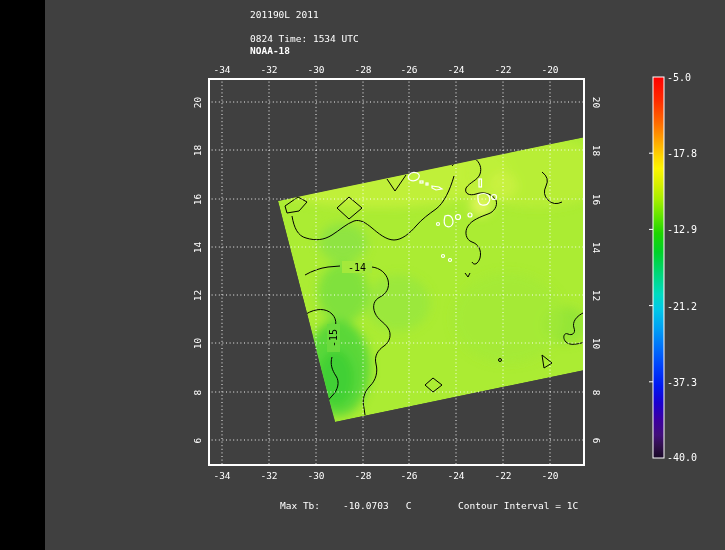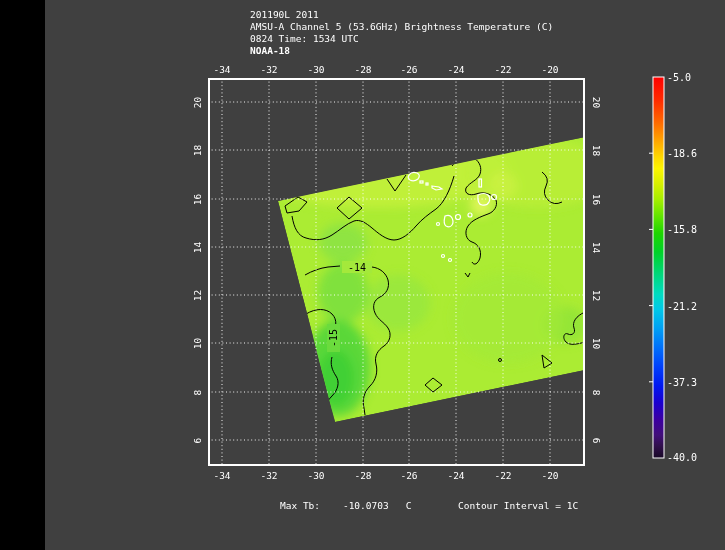--- a/index.html
+++ b/index.html
@@ -11,21 +11,20 @@
   .rotr{transform:rotate(90deg);}
   .cbl{position:absolute;left:622px;width:44px;height:11px;font-size:10px;line-height:11px;text-align:left;}
   svg{position:absolute;display:block;}
 </style>
 </head>
 <body>
 
 <div id="stage">
 
   <div class="t" style="left:205px;top:9px;">201190L 2011</div>
-  <div class="t" style="left:205px;top:21px;">AMSU-A Channel 5 (53.6GHz) Brightness Temperature (C)</div>
   <div class="t" style="left:205px;top:33px;">0824 Time: 1534 UTC</div>
   <div class="t" style="left:205px;top:45px;font-weight:bold;">NOAA-18</div>
 
   <svg style="left:163px;top:78px;" width="377" height="388" viewBox="0 0 377 388">
     <defs>
       <clipPath id="swathClip">
           <polygon points="70,123 377,59 377,292 127,344"></polygon>
         </clipPath>
       <filter id="soft" x="-40%" y="-40%" width="180%" height="180%">
         <feGaussianBlur stdDeviation="5"></feGaussianBlur>
@@ -189,22 +188,22 @@
     <rect x="4" y="3" width="11" height="381" fill="url(#cbgrad)" stroke="#fff" stroke-width="1"></rect>
     <g stroke="#fff" stroke-width="1">
       <line x1="0" y1="79.2" x2="4" y2="79.2"></line>
       <line x1="0" y1="155.4" x2="4" y2="155.4"></line>
       <line x1="0" y1="231.6" x2="4" y2="231.6"></line>
       <line x1="0" y1="307.8" x2="4" y2="307.8"></line>
     </g>
   </svg>
 
   <div class="cbl" style="top:72px;">-5.0</div>
-  <div class="cbl" style="top:148px;">-18.6</div>
-  <div class="cbl" style="top:224px;">-15.8</div>
+  <div class="cbl" style="top:148px;">-17.8</div>
+  <div class="cbl" style="top:224px;">-12.9</div>
   <div class="cbl" style="top:301px;">-21.2</div>
   <div class="cbl" style="top:377px;">-37.3</div>
   <div class="cbl" style="top:452px;">-40.0</div>
 
   <div class="t" style="left:202px;top:500px;padding-left:33px;">Max Tb:    -10.0703   C</div>
   <div class="t" style="left:413px;top:500px;">Contour Interval = 1C</div>
 
 </div>
 
 </body></html>

